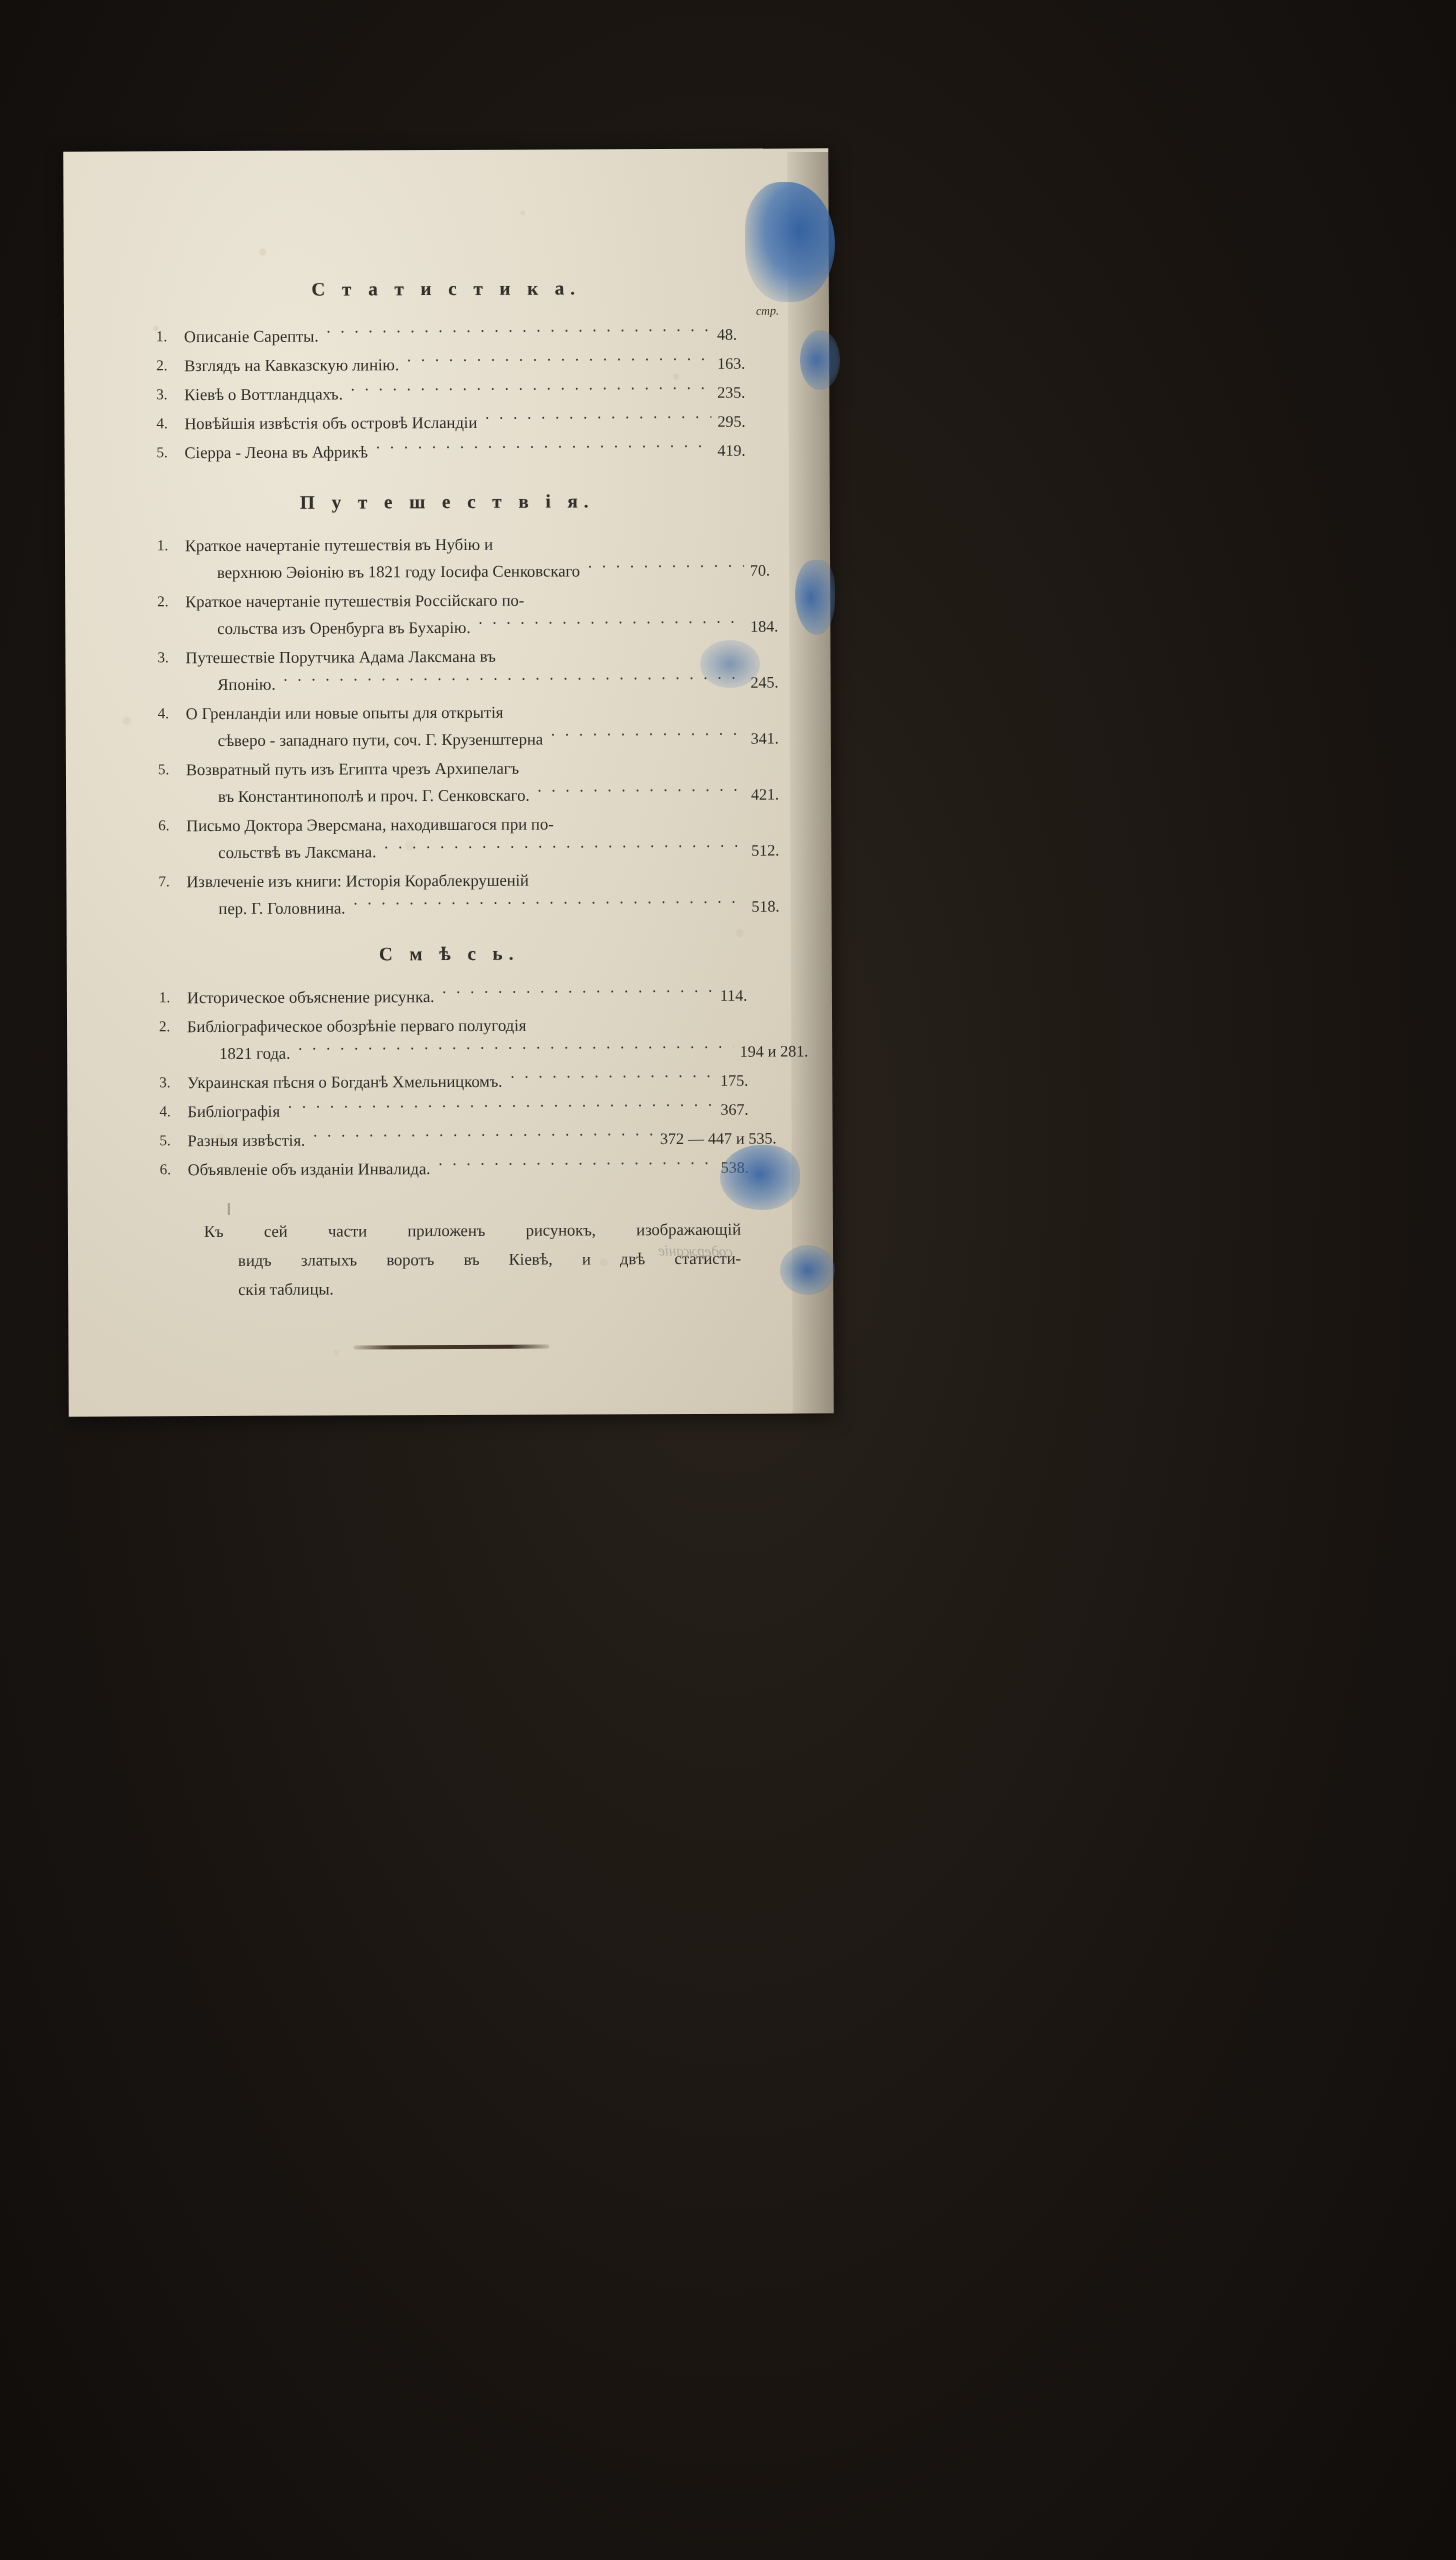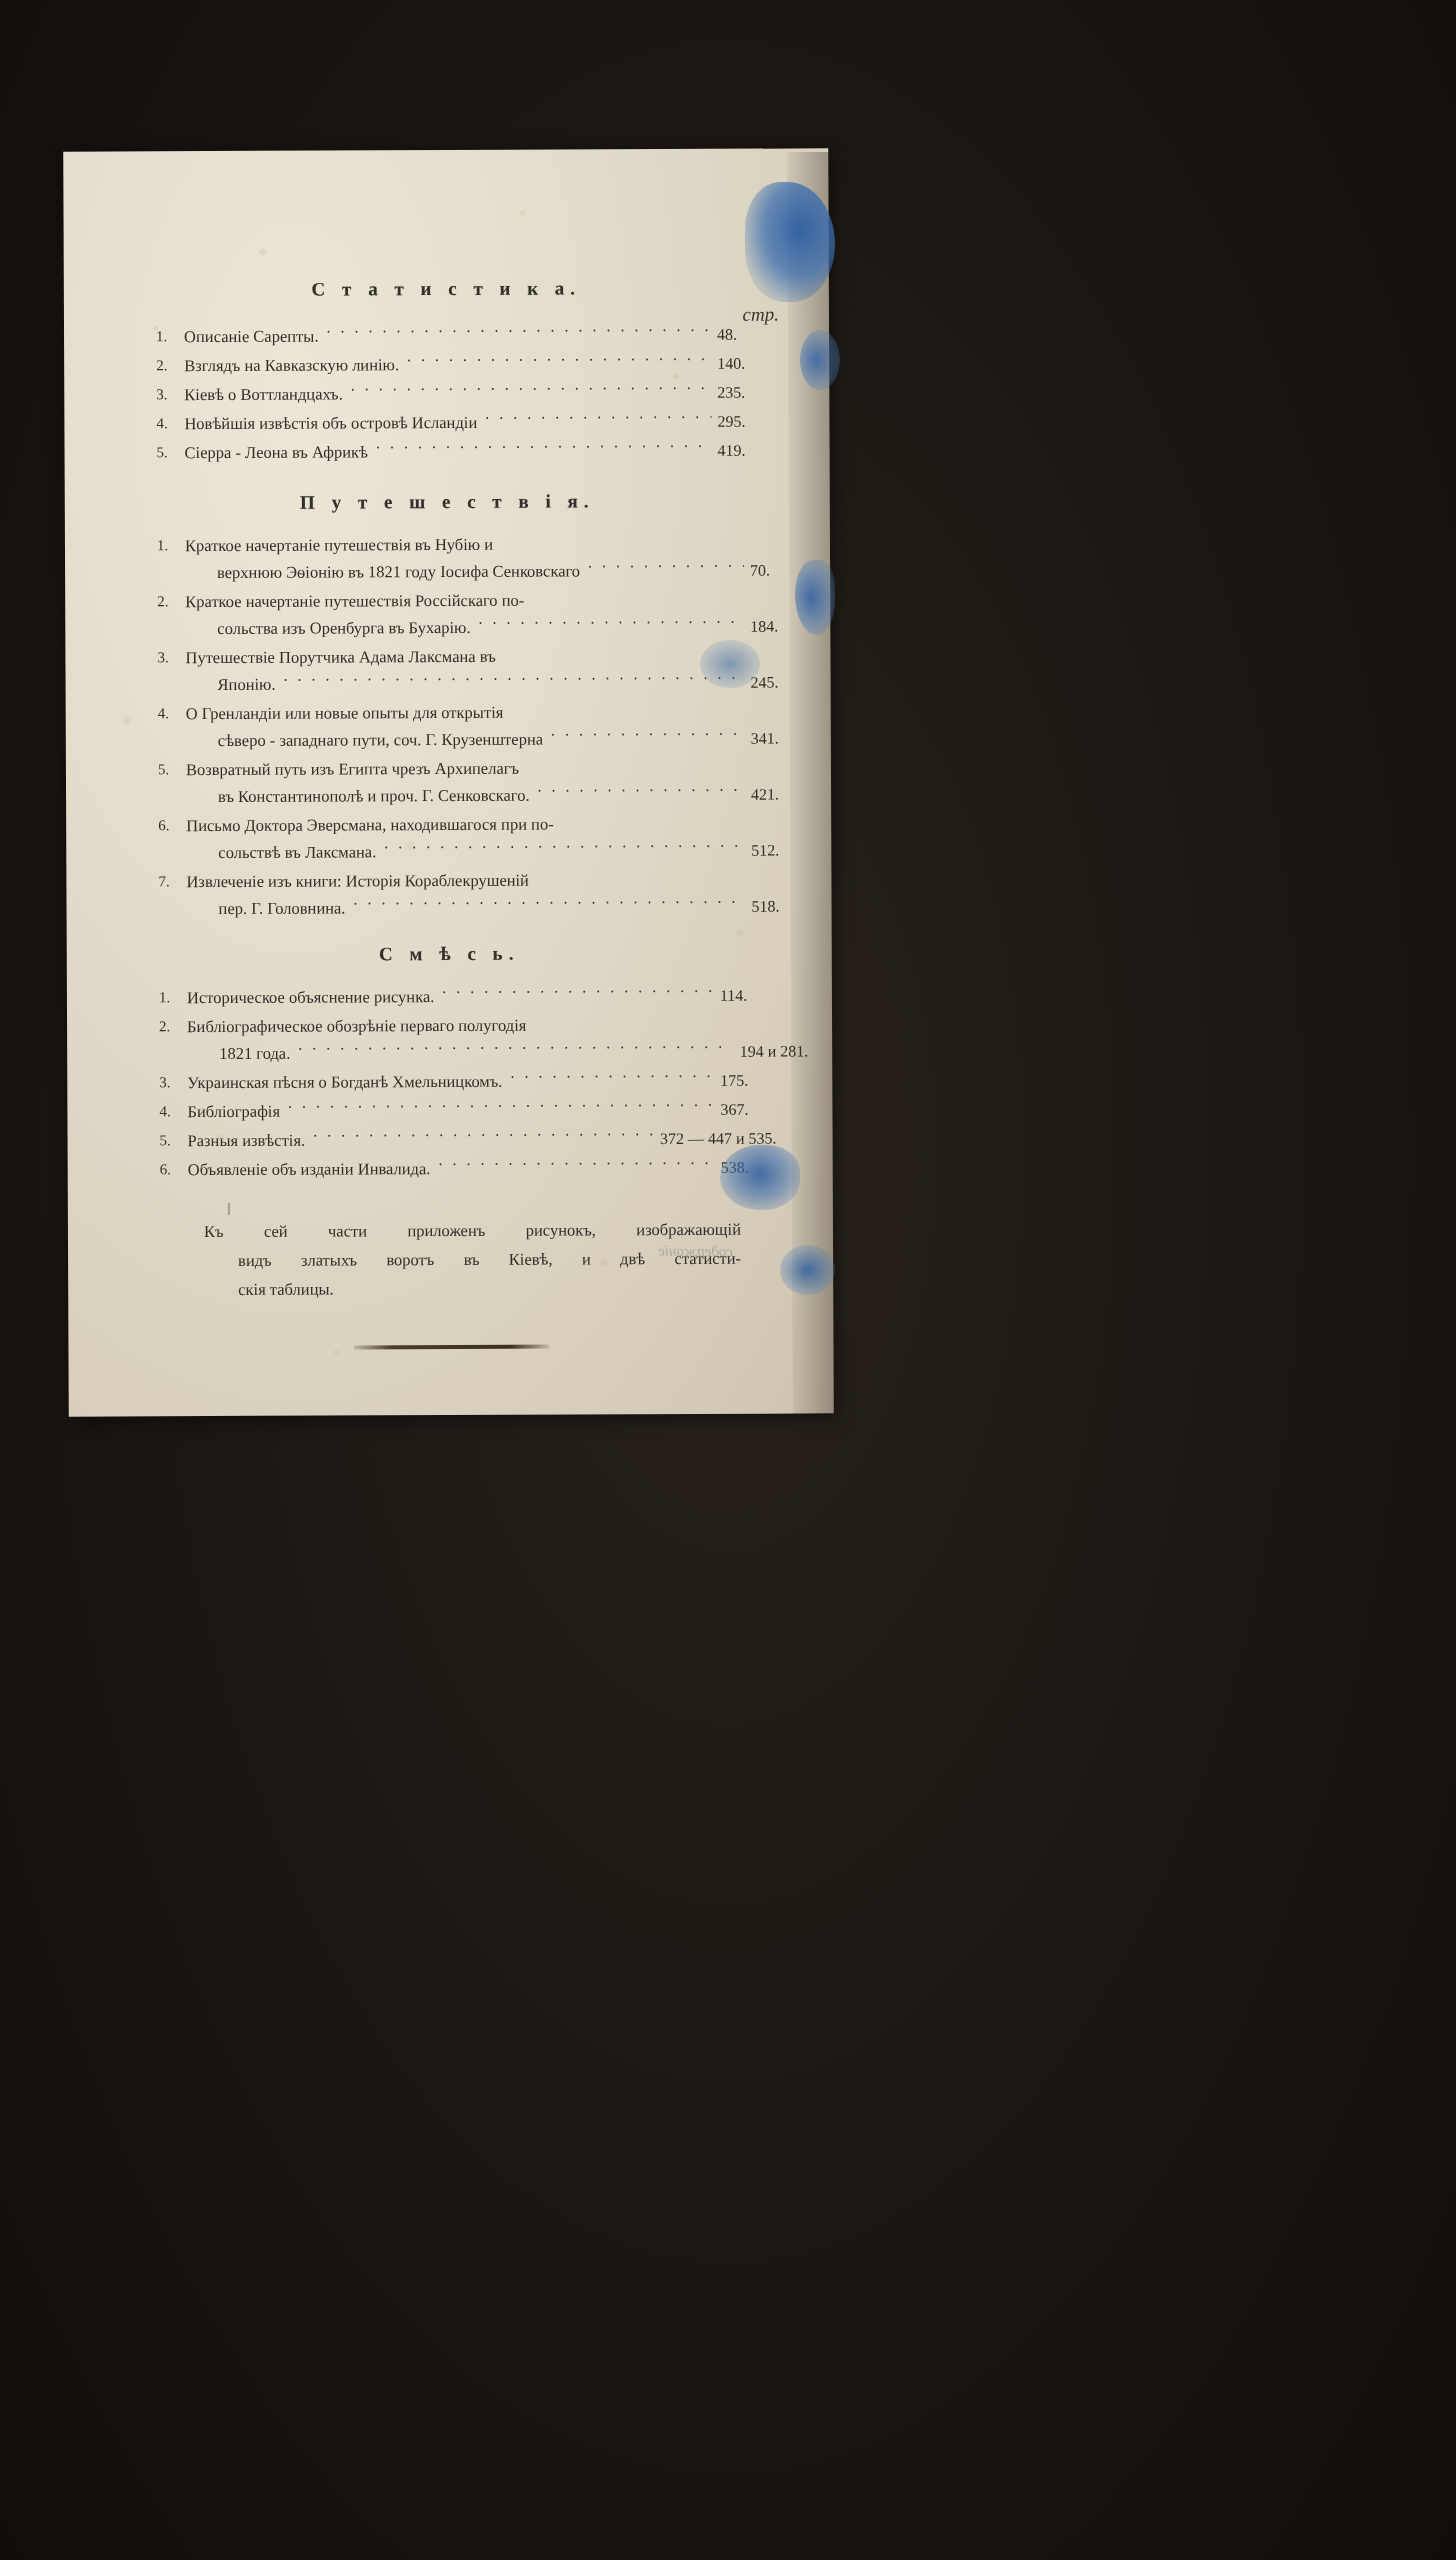--- a/index.html
+++ b/index.html
@@ -117,21 +117,21 @@
     text-shadow: 0 0 1px rgba(40,35,30,.25);
   }
   .stat-title { margin-top: 128px; }
   .trav-title { margin-top: 26px; }
   .mix-title  { margin-top: 22px; }
 
   .stp {
     position: absolute;
     right: 50px;
     top: 155px;
-    font-size: 19px;
+    font-size: 12px;
     font-style: italic;
     color: #3a352e;
   }
 
   ul.toc {
     list-style: none;
     margin: 0;
     padding: 0 56px 0 120px;
   }
   ul.toc.t-stat { margin-top: 22px; }
@@ -258,21 +258,21 @@
               <span class="pg">48.</span>
             </span>
           </span>
         </li>
         <li class="entry">
           <span class="num">2.</span>
           <span class="entry-body">
             <span class="line">
               <span class="txt">Взглядъ на Кавказскую линію.</span>
               <span class="leader"></span>
-              <span class="pg">140.</span>
+              <span class="pg">163.</span>
             </span>
           </span>
         </li>
         <li class="entry">
           <span class="num">3.</span>
           <span class="entry-body">
             <span class="line">
               <span class="txt">Кіевѣ о Воттландцахъ.</span>
               <span class="leader"></span>
               <span class="pg">235.</span>

